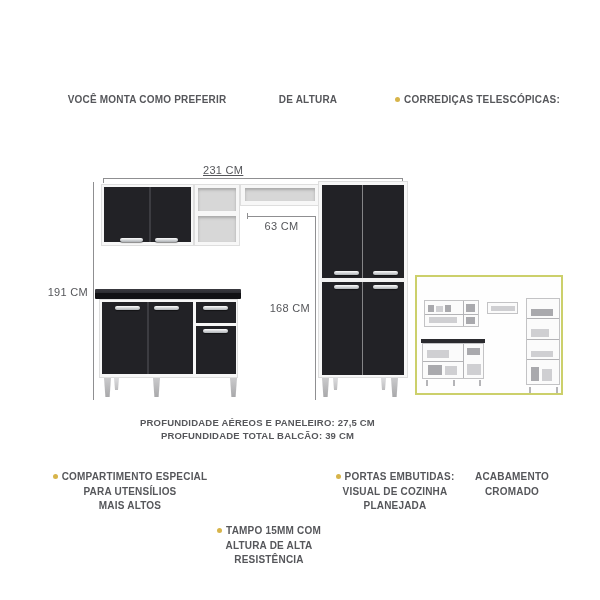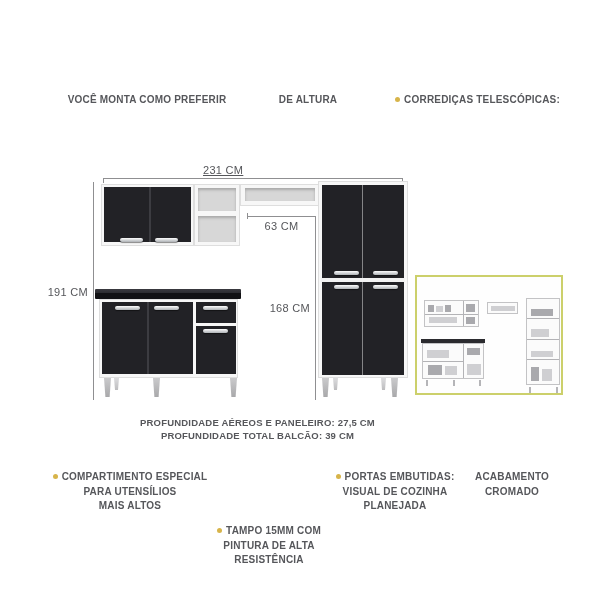--- a/index.html
+++ b/index.html
@@ -174,21 +174,21 @@
     <div>PROFUNDIDADE TOTAL BALCÃO: 39 CM</div>
   </div>
 
   <div class="feature bottom" style="left:52px;top:470px;width:156px;">
     <div><span class="bullet"></span><span>COMPARTIMENTO ESPECIAL</span></div>
     <div>PARA UTENSÍLIOS</div>
     <div>MAIS ALTOS</div>
   </div>
   <div class="feature bottom" style="left:207px;top:496px;width:124px;margin-top:28px;">
     <div><span class="bullet"></span><span>TAMPO 15MM COM</span></div>
-    <div>PINTURA DE ALTA</div>
+    <div>ALTURA DE ALTA</div>
     <div>RESISTÊNCIA</div>
   </div>
   <div class="feature bottom" style="left:334px;top:470px;width:122px;">
     <div><span class="bullet"></span><span>PORTAS EMBUTIDAS:</span></div>
     <div>VISUAL DE COZINHA</div>
     <div>PLANEJADA</div>
   </div>
   <div class="feature bottom" style="left:451px;top:470px;width:122px;">
     <div>ACABAMENTO</div>
     <div>CROMADO</div>

